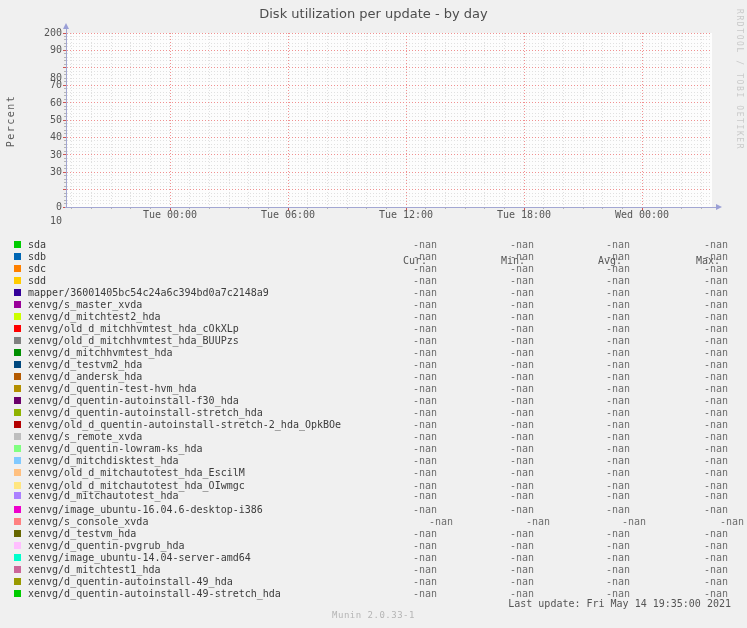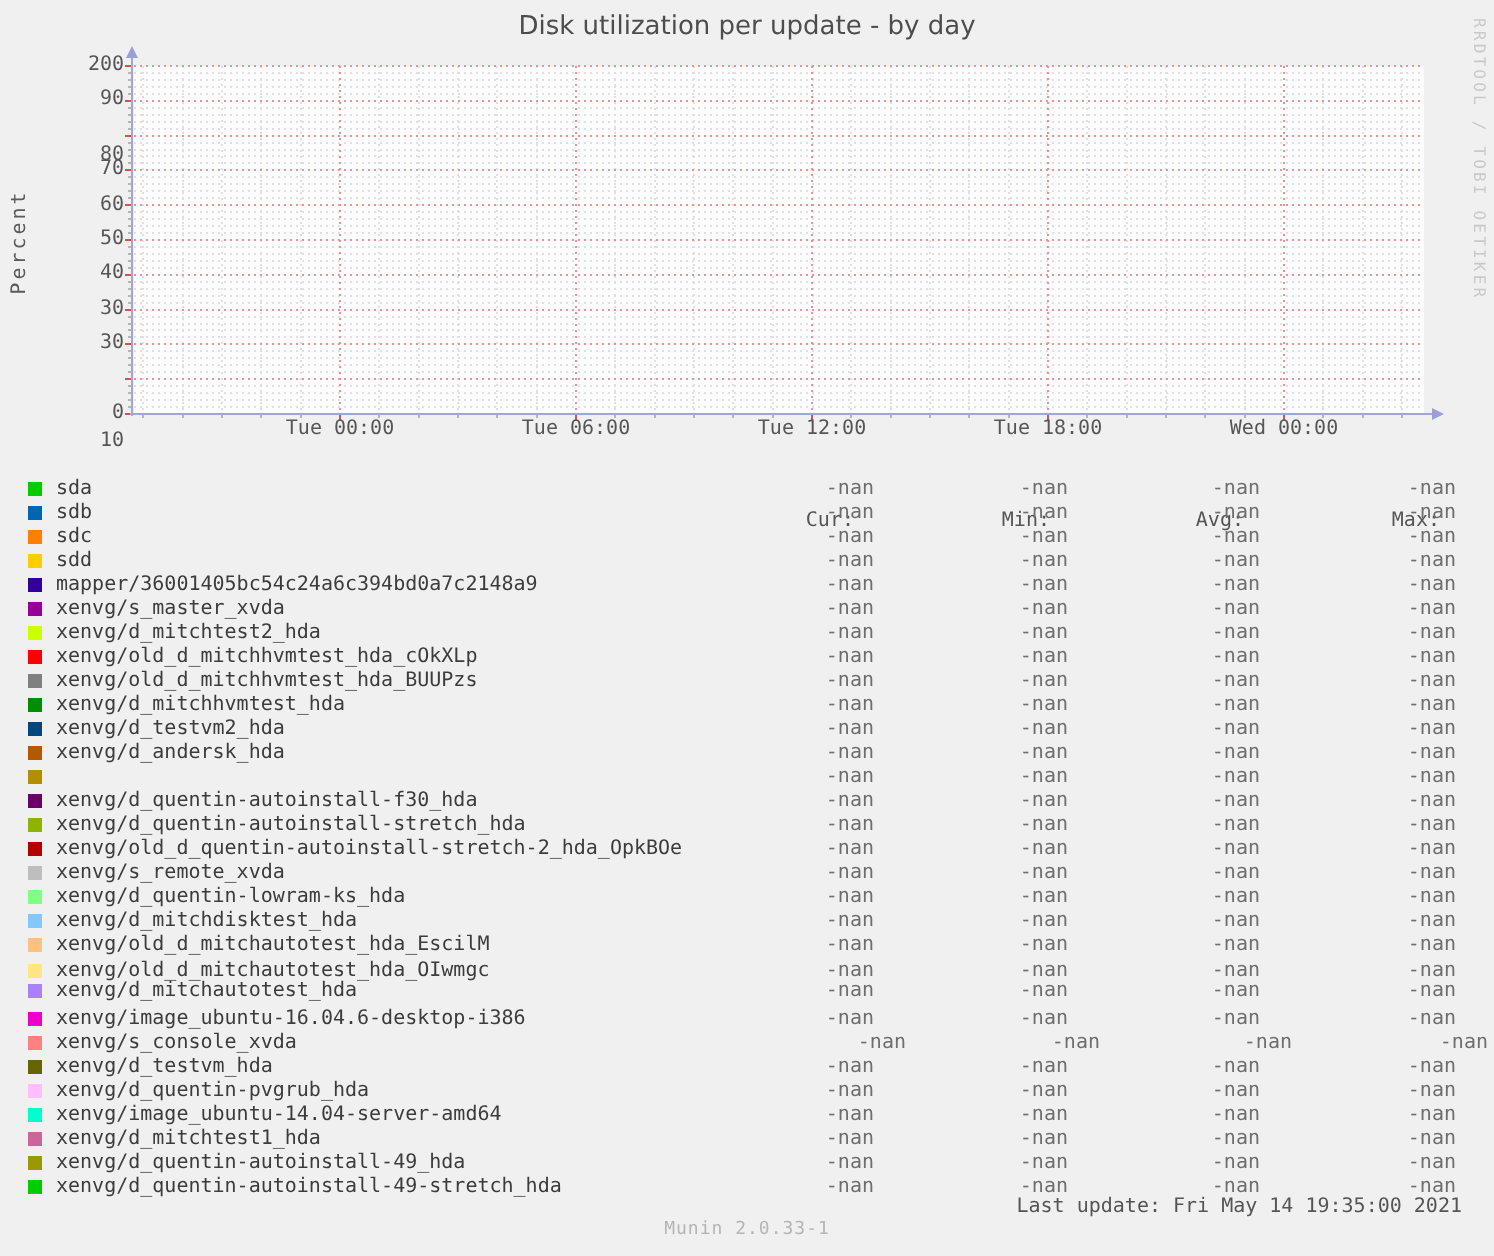--- a/index.html
+++ b/index.html
@@ -347,20 +347,21 @@
       <div class="lrow" style="top: 371.05px;">
         <span class="sq" style="background: rgb(179, 90, 0);"></span>
         <span class="lname">xenvg/d_andersk_hda</span>
         <span class="stat" style="right: 310px;">-nan</span>
         <span class="stat" style="right: 213px;">-nan</span>
         <span class="stat" style="right: 117px;">-nan</span>
         <span class="stat" style="right: 19px;">-nan</span>
       </div>
       <div class="lrow" style="top: 383.1px;">
         <span class="sq" style="background: rgb(179, 143, 0);"></span>
+        <span class="lname">xenvg/d_quentin-test-hvm_hda</span>
         <span class="stat" style="right: 310px;">-nan</span>
         <span class="stat" style="right: 213px;">-nan</span>
         <span class="stat" style="right: 117px;">-nan</span>
         <span class="stat" style="right: 19px;">-nan</span>
       </div>
       <div class="lrow" style="top: 395.15px;">
         <span class="sq" style="background: rgb(107, 0, 107);"></span>
         <span class="lname">xenvg/d_quentin-autoinstall-f30_hda</span>
         <span class="stat" style="right: 310px;">-nan</span>
         <span class="stat" style="right: 213px;">-nan</span>

